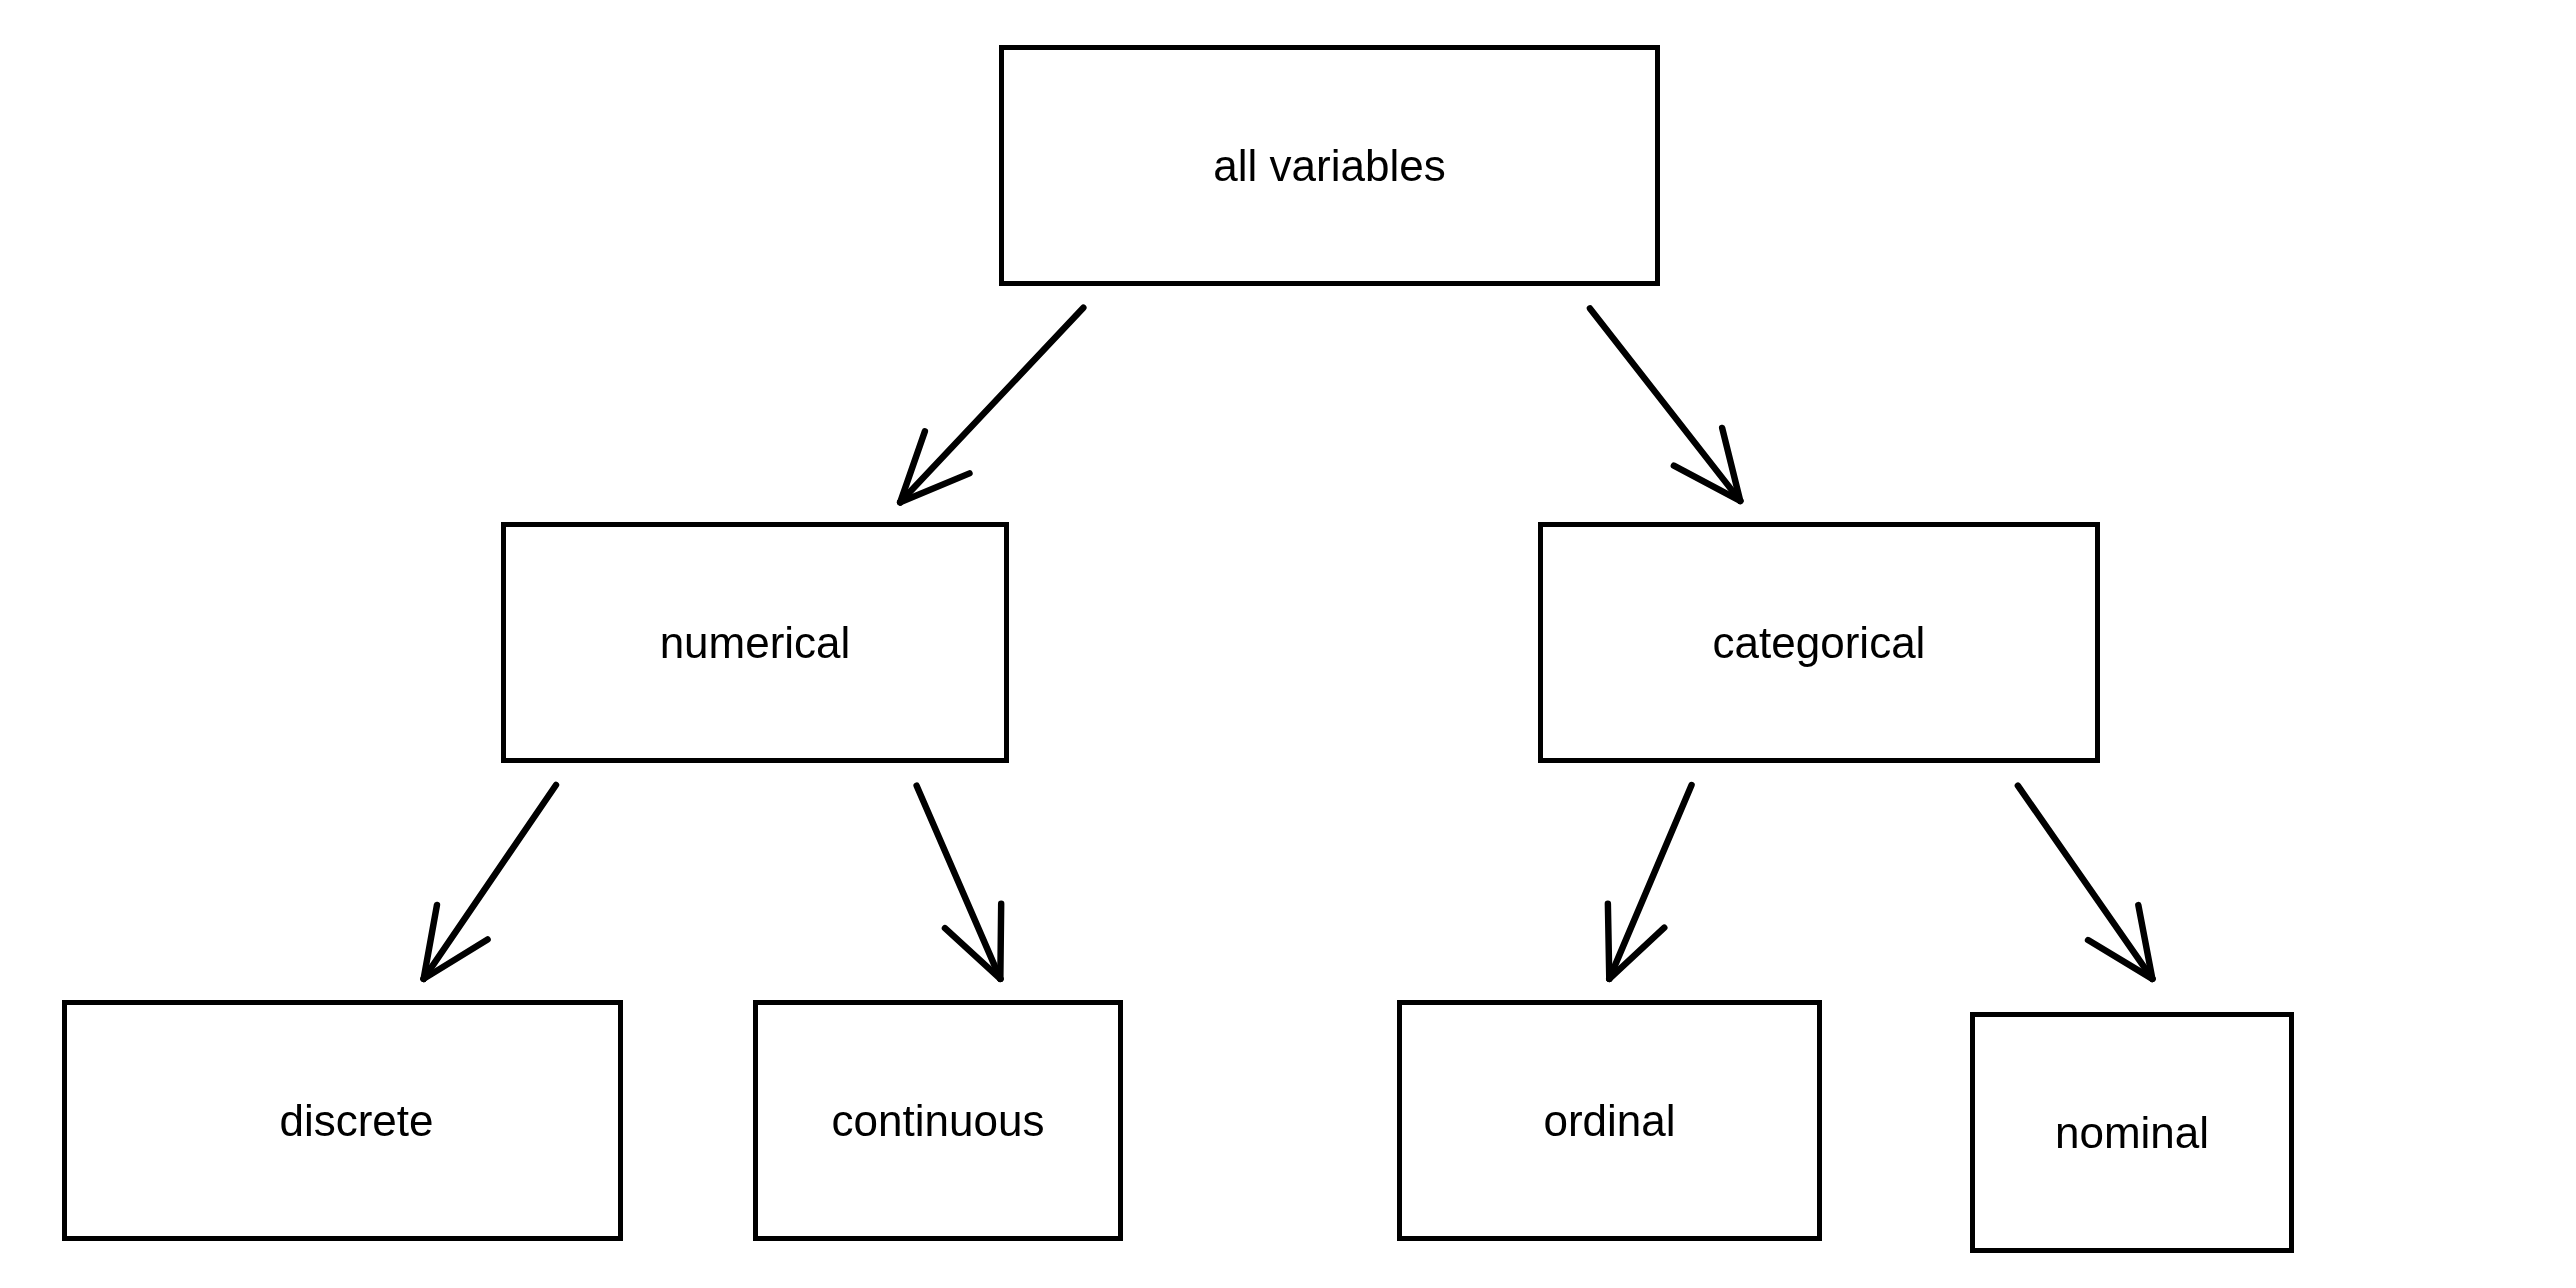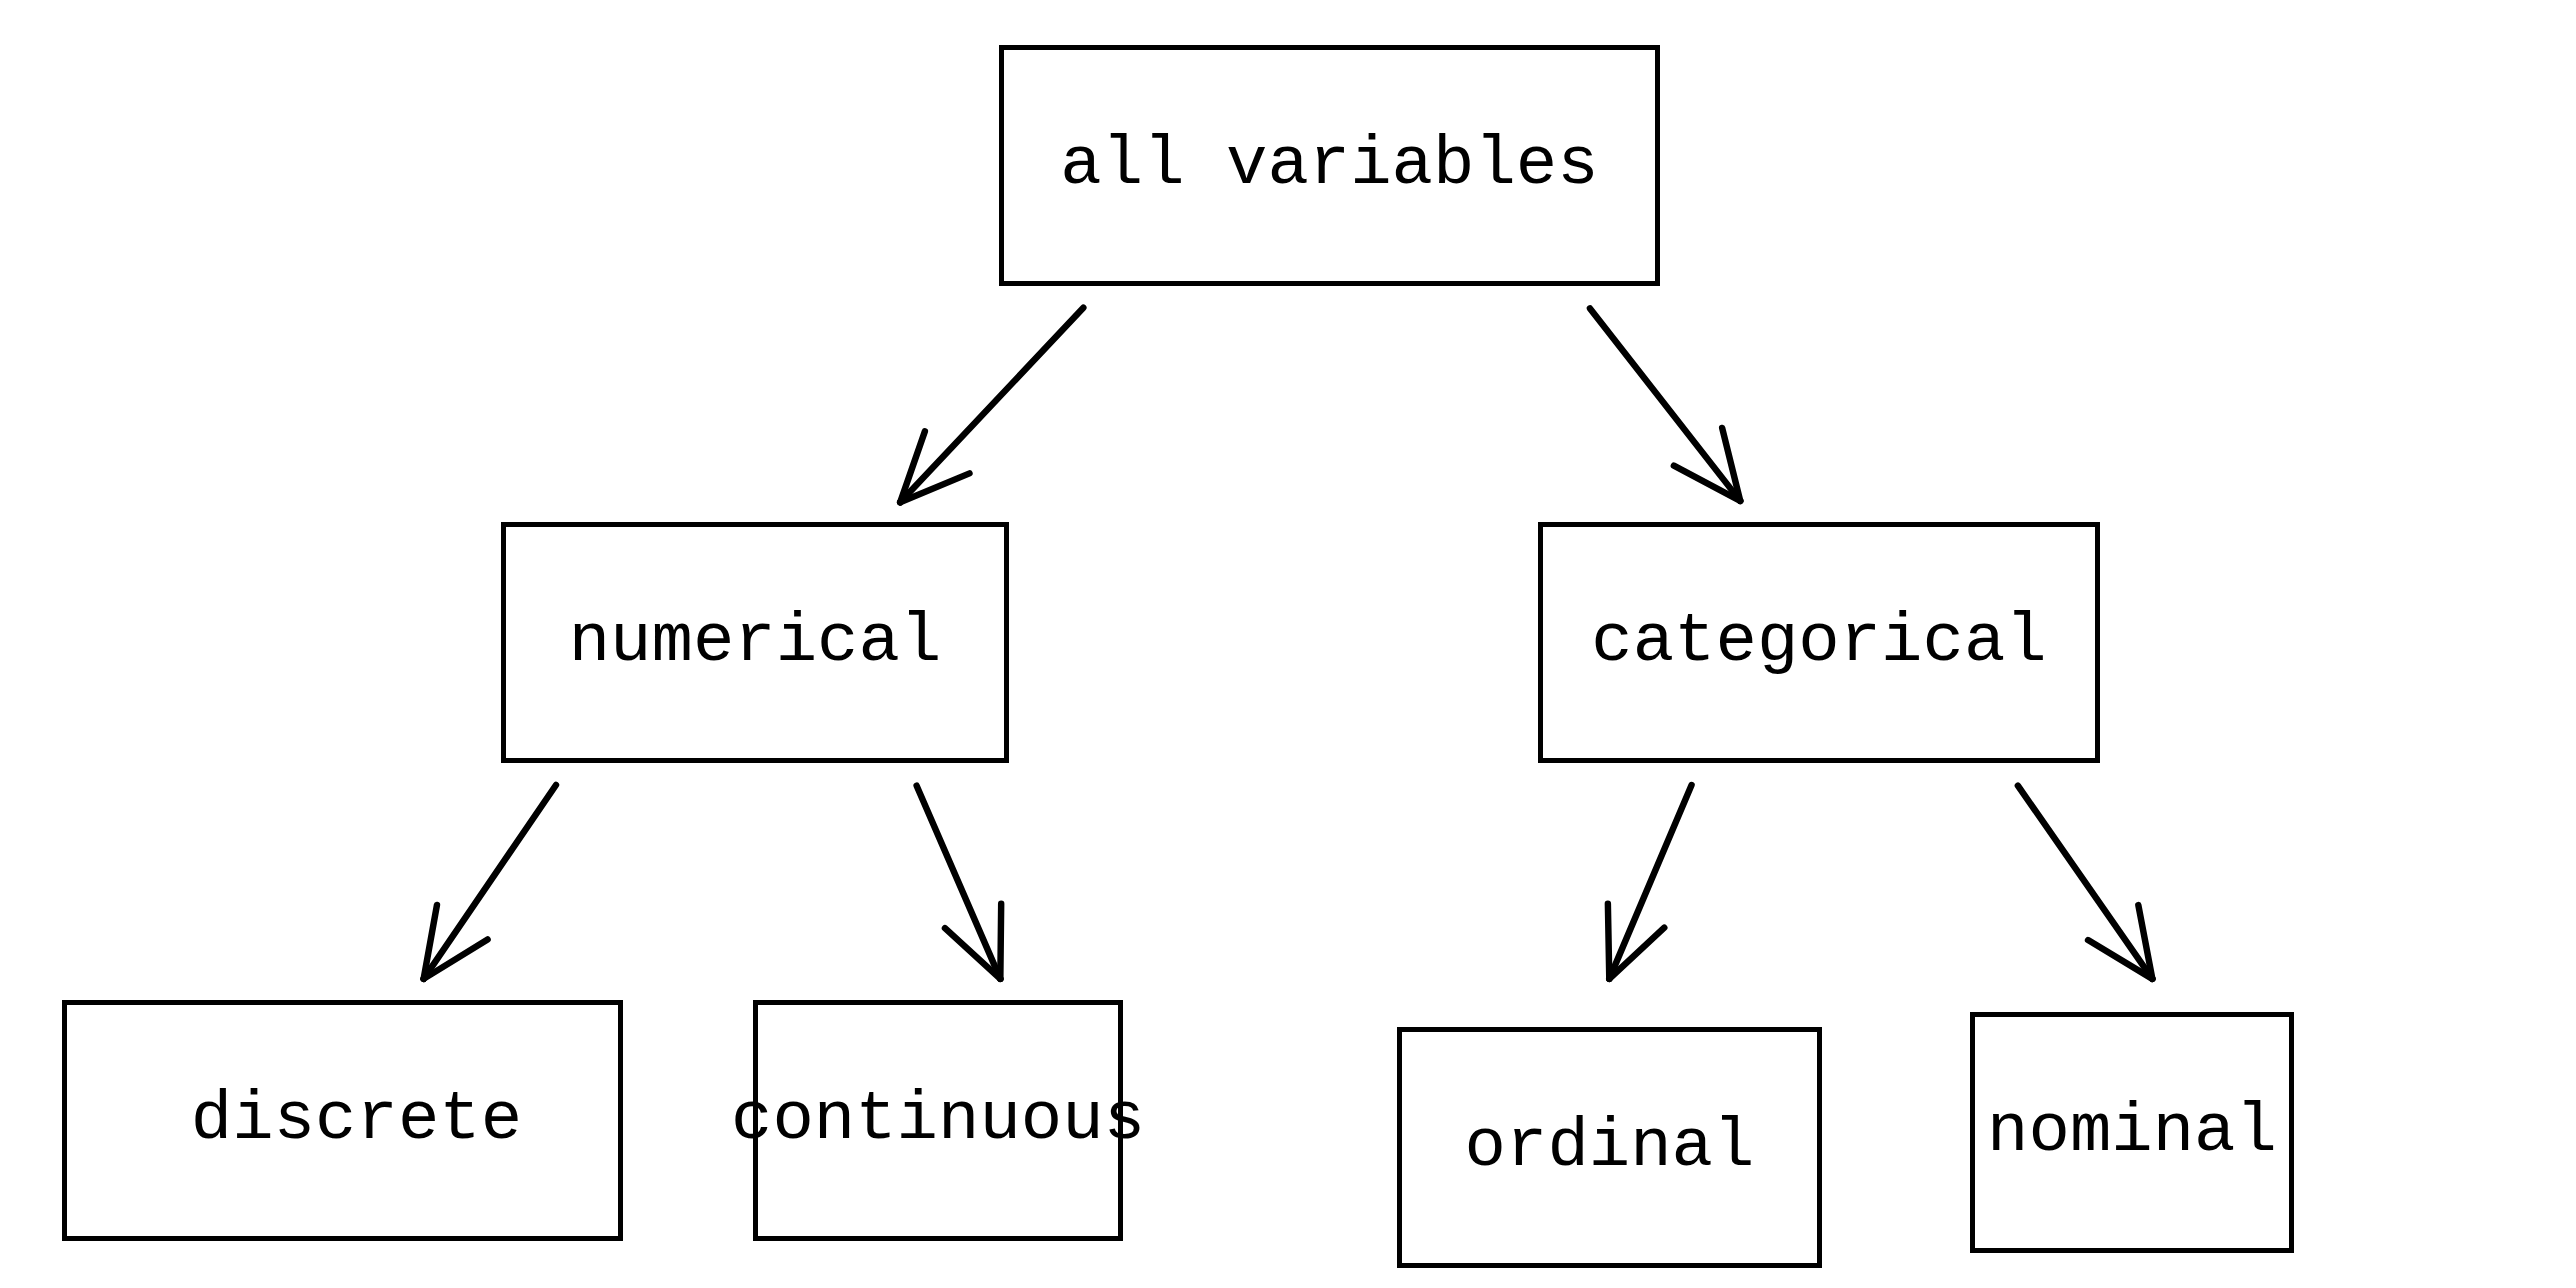--- a/index.html
+++ b/index.html
@@ -25,22 +25,22 @@
   .node-box {
     position: absolute;
     box-sizing: border-box;
     border: 5px solid #000000;
     background: #ffffff;
     display: flex;
     align-items: center;
     justify-content: center;
   }
   .node-label {
-    font-family: Liberation Mono, monospace;
-    font-size: 69px;
+    font-family: Liberation Sans, sans-serif;
+    font-size: 44px;
     color: #000000;
     line-height: 1;
     white-space: nowrap;
     letter-spacing: 0px;
   }
   .edge-line {
     stroke: #000000;
     stroke-width: 9;
     stroke-linecap: round;
     fill: none;
@@ -93,21 +93,21 @@
   </div>
 
   <div class="node-box" style="left:62px; top:1000px; width:561px; height:241px;padding-left:28px;">
     <span class="node-label">discrete</span>
   </div>
 
   <div class="node-box" style="left:753px; top:1000px; width:370px; height:241px;">
     <span class="node-label">continuous</span>
   </div>
 
-  <div class="node-box" style="left:1397px; top:1000px; width:425px; height:241px;margin-top:27px;">
+  <div class="node-box" style="left:1397px; top:1000px; width:425px; height:241px;">
     <span class="node-label">ordinal</span>
   </div>
 
   <div class="node-box" style="left:1970px; top:1012px; width:324px; height:241px;">
     <span class="node-label">nominal</span>
   </div>
 
 </div>
 
 

